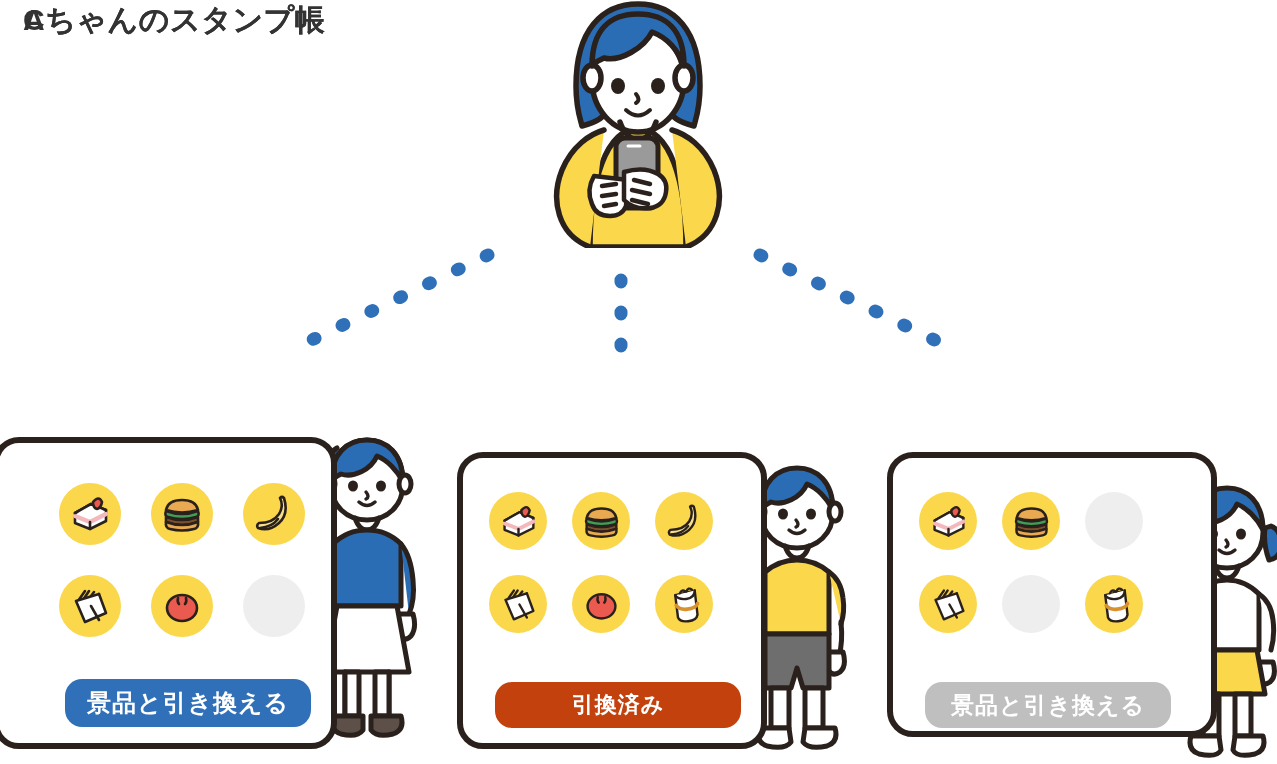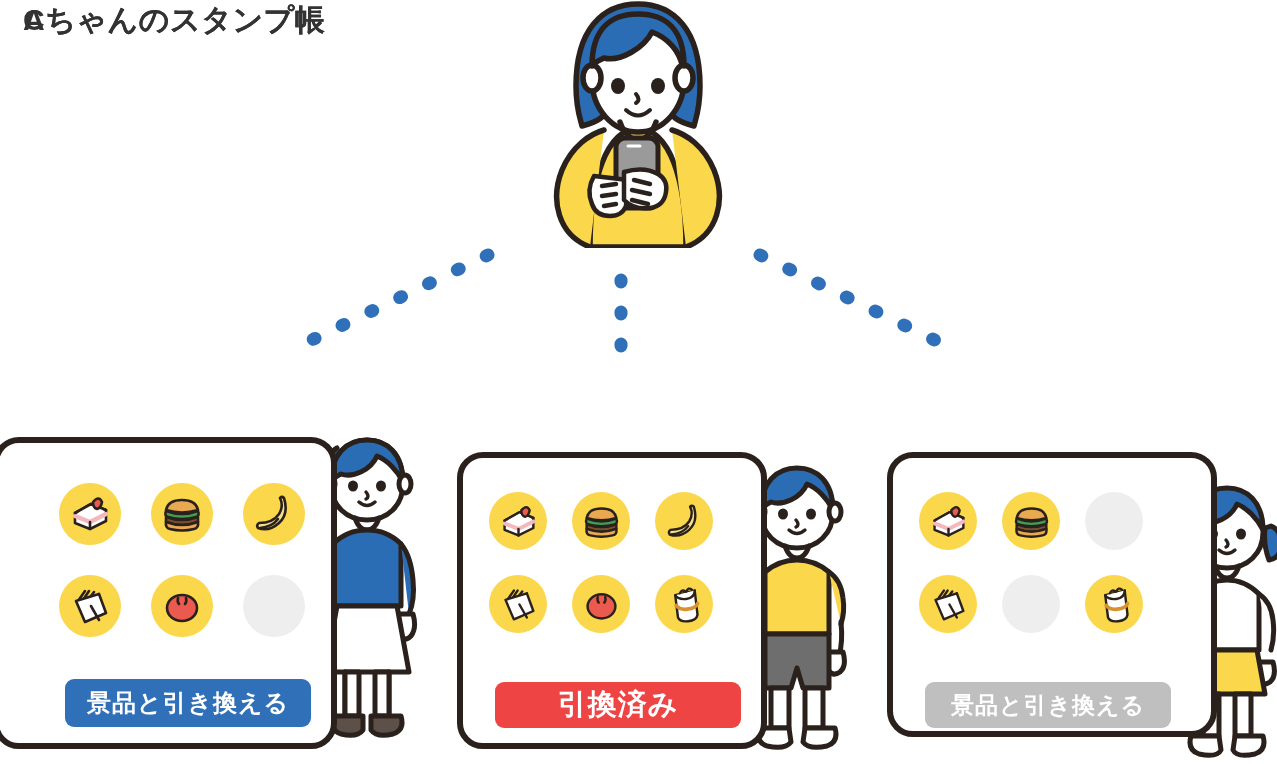--- a/index.html
+++ b/index.html
@@ -49,31 +49,31 @@
   .stamp svg{display:block;}
 
   #grid-a{left:36px;top:483px;--sz:62px;--gap:30px;}
   #grid-b{left:466px;top:492px;--sz:58px;--gap:25px;}
   #grid-c{left:896px;top:492px;--sz:58px;--gap:25px;}
 
   
   .cta{
     position:absolute;
     display:flex;align-items:center;justify-content:center;
-    border-radius:9px;
+    border-radius:17px;
     color:#ffffff;
     font-weight:bold;
     letter-spacing:1px;
     border:0;
     cursor:pointer;
     font-family:"Liberation Sans","DejaVu Sans",sans-serif;
     padding:0;
   }
   #cta-a{left:42px;top:679px;width:246px;height:48px;background:#3070b8;font-size:24px;}
-  #cta-b{left:472px;top:682px;width:246px;height:46px;background:#ef4444;font-size:29px;}
+  #cta-b{left:472px;top:682px;width:246px;height:46px;background:#c2410c;font-size:22px;}
   #cta-c{left:902px;top:682px;width:246px;height:46px;background:#bfbfbf;font-size:23px;cursor:default;}
 
   
   .art{position:absolute;left:0;top:0;width:1277px;height:764px;pointer-events:none;}
   .art svg{position:absolute;}
 </style>
 </head>
 <body>
 
 <div id="stage">

